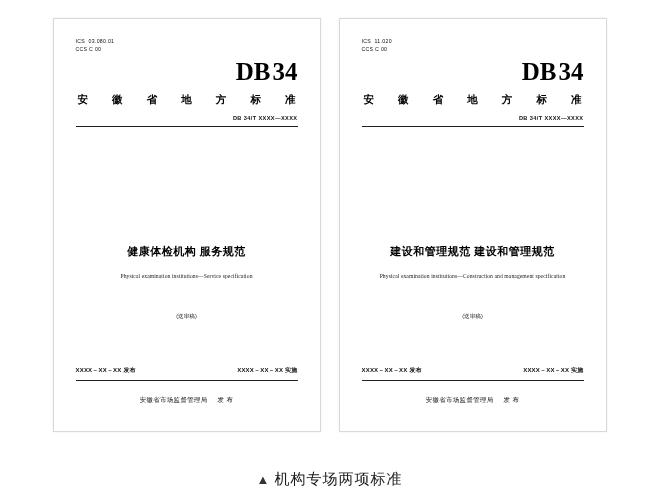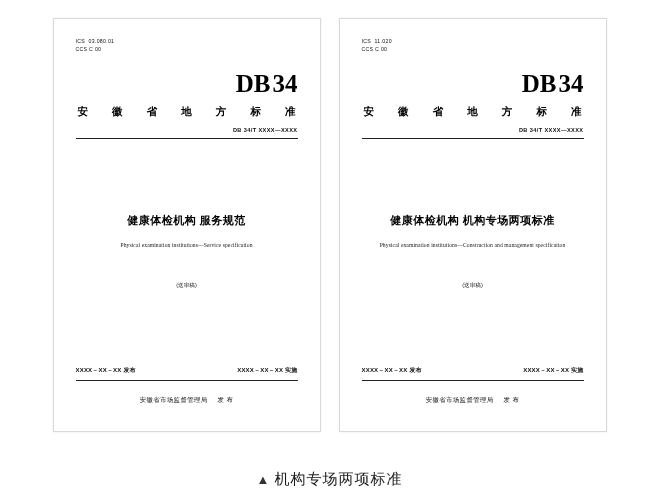--- a/index.html
+++ b/index.html
@@ -54,21 +54,21 @@
     font-family: "Liberation Sans", sans-serif;
   }
   .ics-block div { white-space: pre; }
 
   .db-logo {
     text-align: right;
     font-family: "Liberation Serif", serif;
     font-weight: bold;
     font-size: 25px;
     letter-spacing: 0px;
-    margin-top: 18px;
+    margin-top: 6px;
     line-height: 1;
     color: #000;
   }
   .db-logo .num {
     font-size: 25px;
     margin-left: 2px;
   }
   .prov-line {
     margin-top: 9px;
     display: flex;
@@ -85,21 +85,21 @@
     font-size: 5.6px;
     font-weight: bold;
     letter-spacing: 0.4px;
     color: #111;
   }
   .rule {
     margin-top: 5px;
     border-top: 1.2px solid #222;
   }
   .title-zone {
-    margin-top: 74px;
+    margin-top: 117px;
     text-align: center;
   }
   .title-cn {
     font-size: 11px;
     font-weight: bold;
     color: #000;
     letter-spacing: 0.5px;
     font-family: "Liberation Sans", sans-serif;
   }
   .title-en {
@@ -234,21 +234,21 @@
           <span>方</span>
           <span>标</span>
           <span>准</span>
         </div>
 
         <div class="std-code">DB 34/T XXXX—XXXX</div>
 
         <div class="rule"></div>
 
         <div class="title-zone">
-          <div class="title-cn">健康体检机构  机构专场两项标准</div>
+          <div class="title-cn">建设和管理规范  建设和管理规范</div>
           <div class="title-en">Physical examination institutions—Construction and management specification</div>
         </div>
 
         <div class="draft-note">(送审稿)</div>
 
         <div class="dates-row">
           <span>XXXX－XX－XX 发布</span>
           <span>XXXX－XX－XX 实施</span>
         </div>
         <div class="dates-rule"></div>

